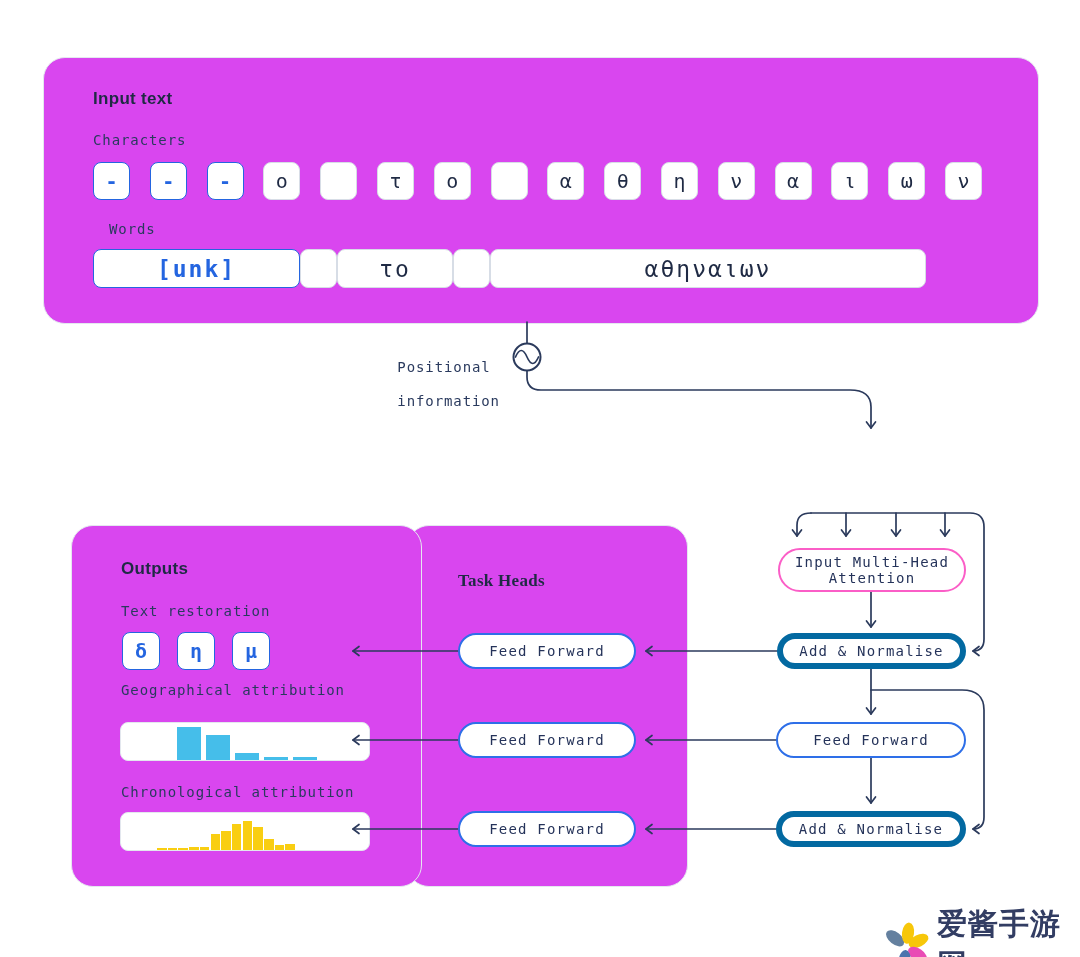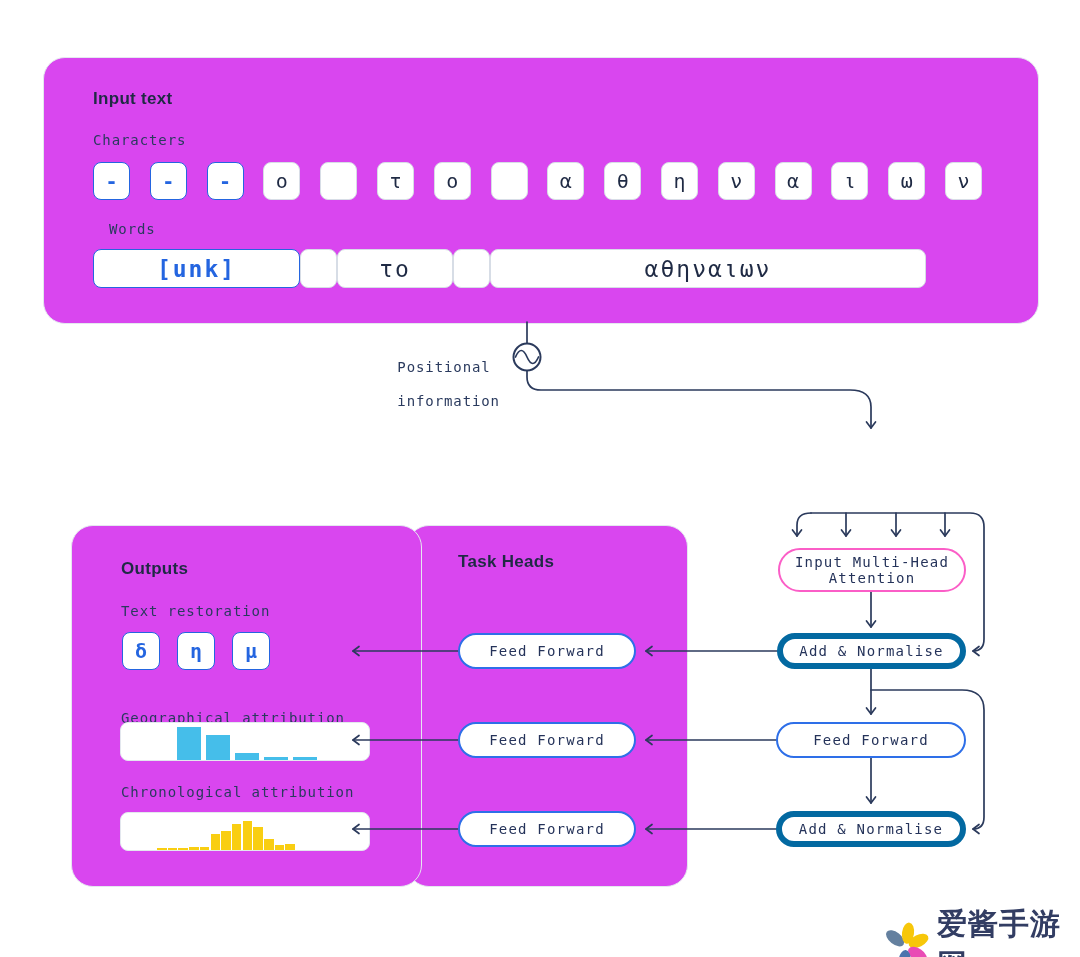--- a/index.html
+++ b/index.html
@@ -66,32 +66,32 @@
       </div>
   </div>
 
   <div class="mono-label pos-label" style="left:360px;top:342px;width:140px;">
     <span>Positional</span><br>
     <span>information</span>
   </div>
 
 
   <div class="panel" style="left:407px;top:525px;width:279px;height:360px;">
-    <div class="panel-title" style="left:50px;top:26px;">Task Heads</div>
+    <div class="panel-title" style="left:50px;top:45px;font-family:Liberation Serif, serif;">Task Heads</div>
   </div>
 
   <div class="panel" style="left:43px;top:525px;width:349px;height:360px;margin-left:28px;">
     <div class="panel-title" style="left:49px;top:33px;">Outputs</div>
     <div class="mono-label" style="left:49px;top:77px;">Text restoration</div>
     <div class="tok-row" style="left:50px;top:106px;gap:17px;">
         <div class="tok hl" style="width: 38px;">δ</div>
         <div class="tok hl" style="width: 38px;">η</div>
         <div class="tok hl" style="width: 38px;">μ</div>
       </div>
-    <div class="mono-label" style="left:49px;top:184px;text-align:right;">Geographical attribution</div>
+    <div class="mono-label" style="left:49px;top:156px;text-align:right;">Geographical attribution</div>
     <div class="chart-panel" style="left:48px;top:196px;width:250px;height:39px;">
         <div class="bar" style="left: 56px; width: 24px; height: 33.1px; background: rgb(69, 190, 234);"></div>
         <div class="bar" style="left: 85px; width: 24px; height: 25px; background: rgb(69, 190, 234);"></div>
         <div class="bar" style="left: 114px; width: 24px; height: 7px; background: rgb(69, 190, 234);"></div>
         <div class="bar" style="left: 143px; width: 24px; height: 3.1px; background: rgb(69, 190, 234);"></div>
         <div class="bar" style="left: 172px; width: 24px; height: 3.5px; background: rgb(69, 190, 234);"></div>
       </div>
     <div class="mono-label" style="left:49px;top:258px;">Chronological attribution</div>
     <div class="chart-panel" style="left:48px;top:286px;width:250px;height:39px;">
         <div class="bar" style="left: 36px; width: 9.6px; height: 2px; background: rgb(249, 206, 18);"></div>

